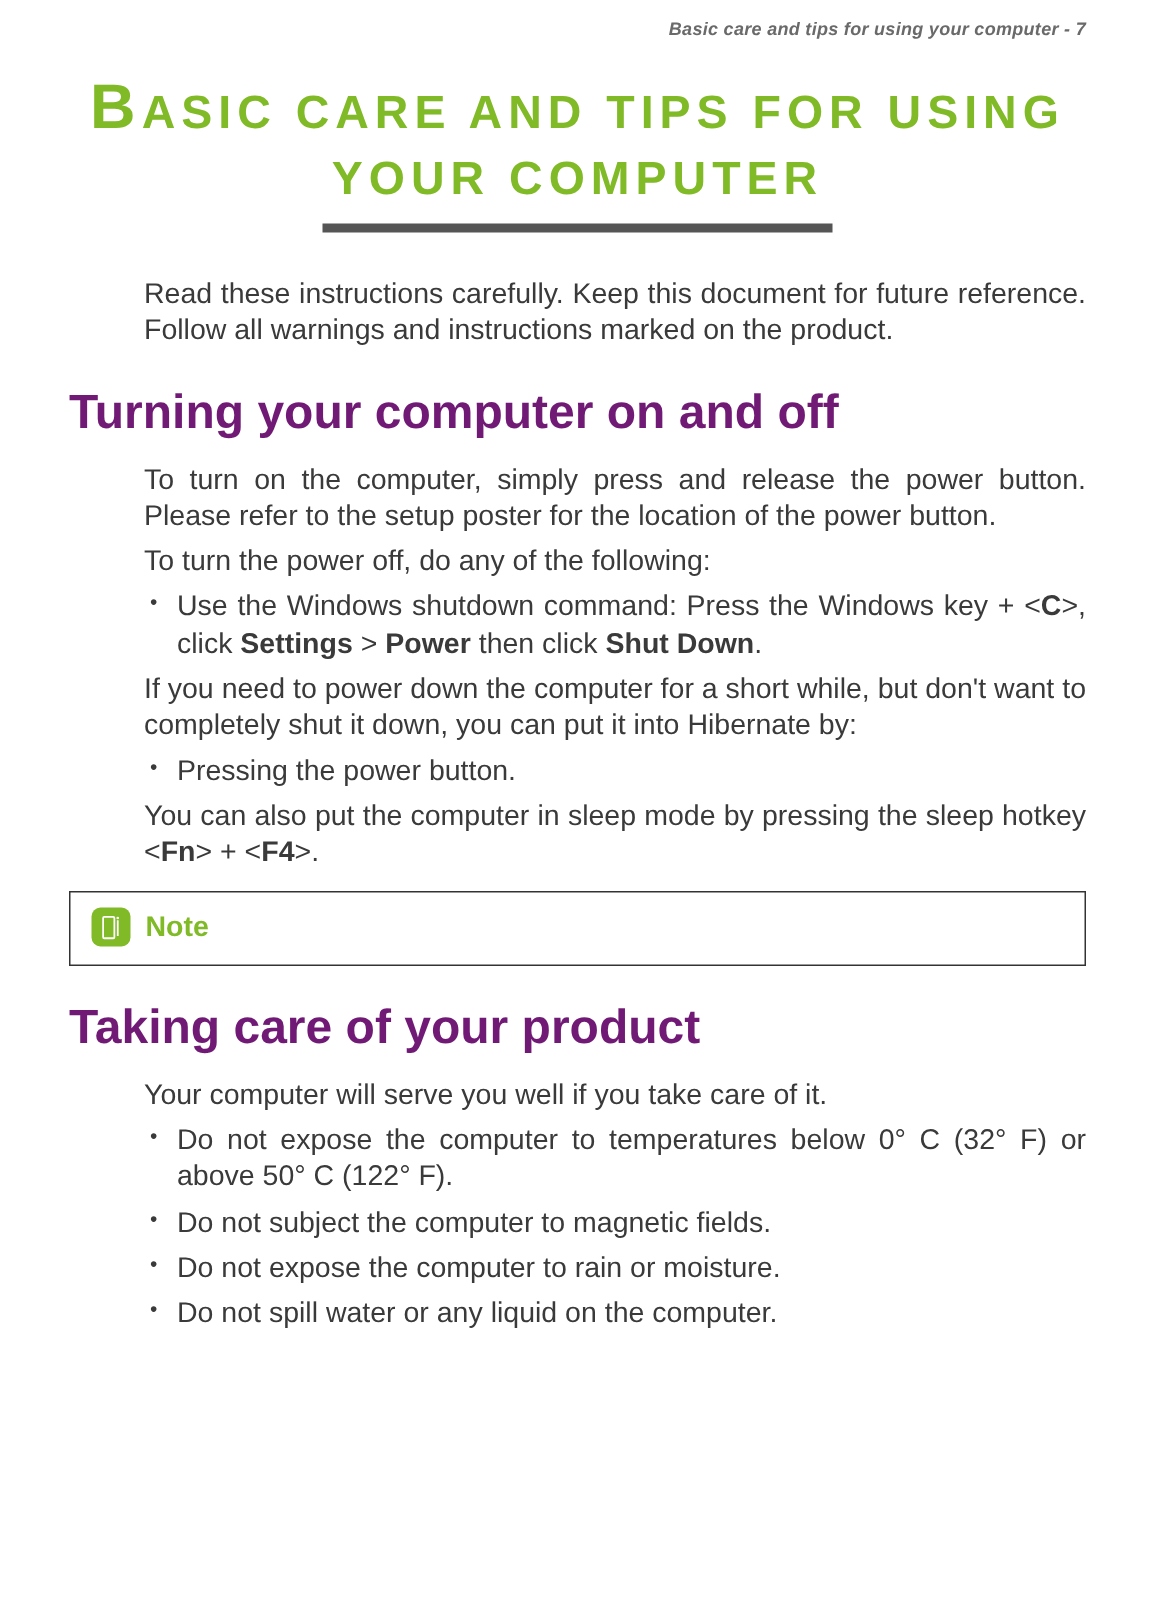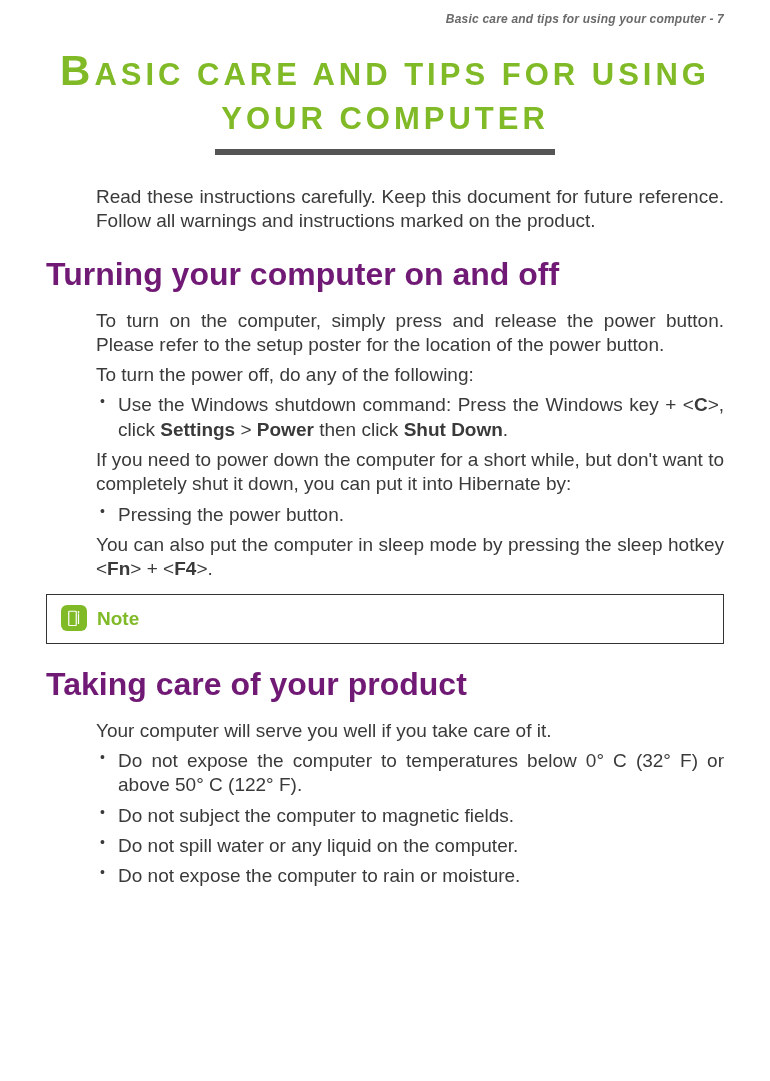--- a/index.html
+++ b/index.html
@@ -149,16 +149,16 @@
   </div>
 </div>
 
 <h2>Taking care of your product</h2>
 
 <div class="body-indent">
   <p>Your computer will serve you well if you take care of it.</p>
   <ul>
     <li>Do not expose the computer to temperatures below 0° C (32° F) or above 50° C (122° F).</li>
     <li>Do not subject the computer to magnetic fields.</li>
+    <li>Do not expose the computer to rain or moisture.</li>
     <li>Do not spill water or any liquid on the computer.</li>
-    <li>Do not expose the computer to rain or moisture.</li>
   </ul>
 </div>
 
 </body></html>

